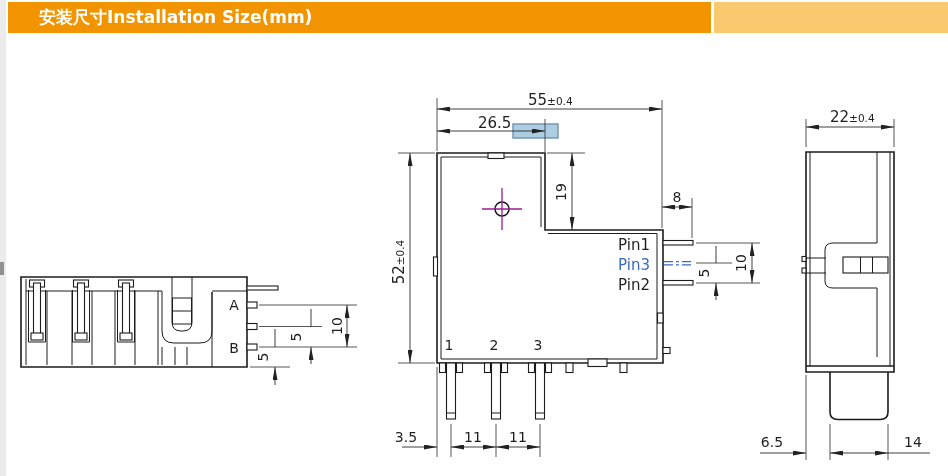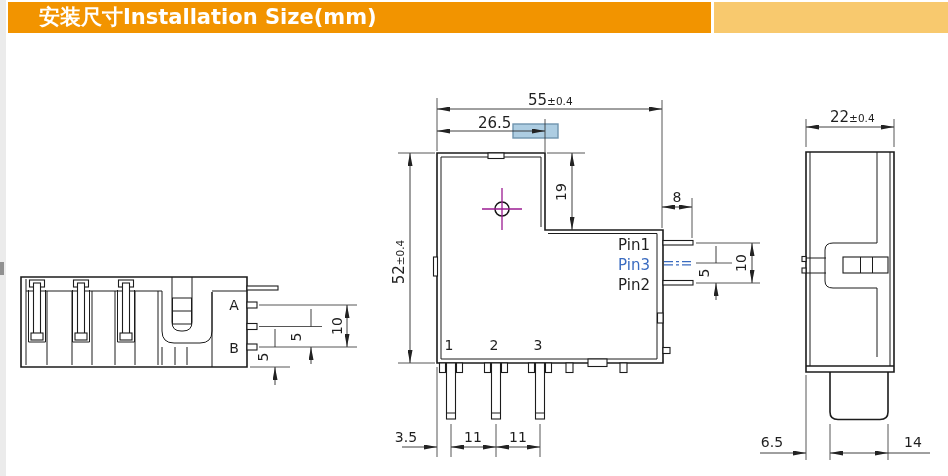--- a/index.html
+++ b/index.html
@@ -1,21 +1,21 @@
 <!DOCTYPE html>
 <html><head>
 <meta charset="utf-8">
 <style>
   html,body{margin:0;padding:0;background:#fff;}
   .stage{position:relative;width:948px;height:476px;background:#ffffff;overflow:hidden;
          font-family:"DejaVu Sans","Liberation Sans",sans-serif;}
   .left-strip{position:absolute;left:0;top:0;width:6px;height:476px;background:#EBEBEB;}
   .left-strip-mark{position:absolute;left:0;top:262px;width:4px;height:13px;background:#919191;}
   .hdr{position:absolute;top:2px;left:8px;height:31px;width:703px;background:#F29400;
-       color:#ffffff;font-size:21px;font-weight:bold;line-height:31px;padding-left:31px;
+       color:#ffffff;font-size:17px;font-weight:bold;line-height:31px;padding-left:31px;
        box-sizing:border-box;white-space:nowrap;overflow:hidden;}
   .hdr-accent{position:absolute;top:2px;left:714px;height:31px;width:234px;background:#F8C96E;}
   svg{position:absolute;left:0;top:0;}
   svg text{fill:#1f1f1f;font-family:"DejaVu Sans","Liberation Sans",sans-serif;}
   .outline{fill:none;stroke:#1c1c1c;stroke-width:1.6;}
   .thin{fill:none;stroke:#1c1c1c;stroke-width:1;}
   .white{fill:#ffffff;stroke:#1c1c1c;stroke-width:1.1;}
   .dimline{fill:none;stroke:#2b2b2b;stroke-width:0.9;}
   .ext{fill:none;stroke:#2b2b2b;stroke-width:0.8;}
   .dim{font-size:15px;}

